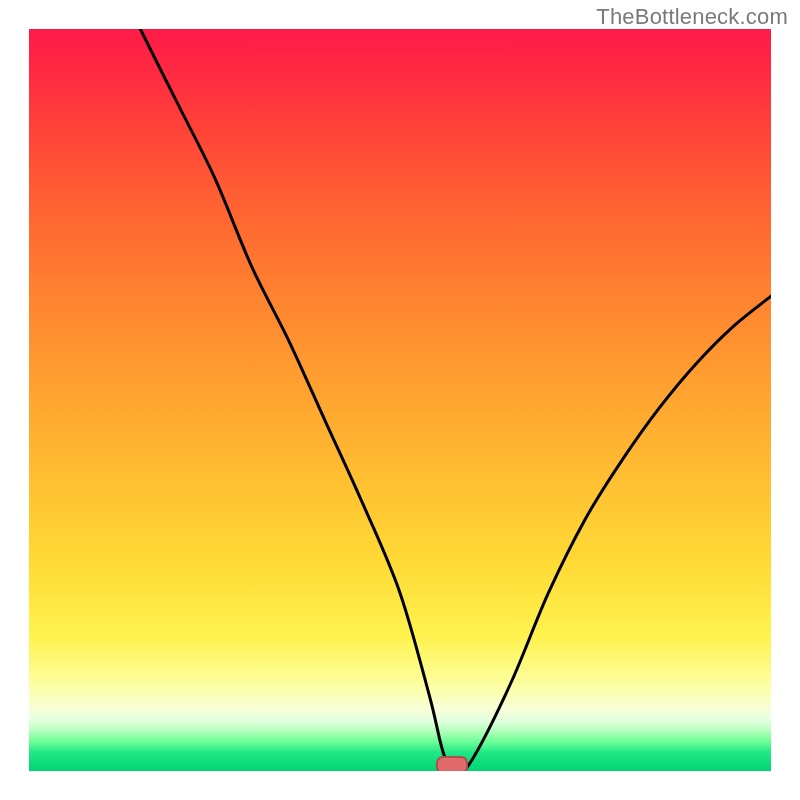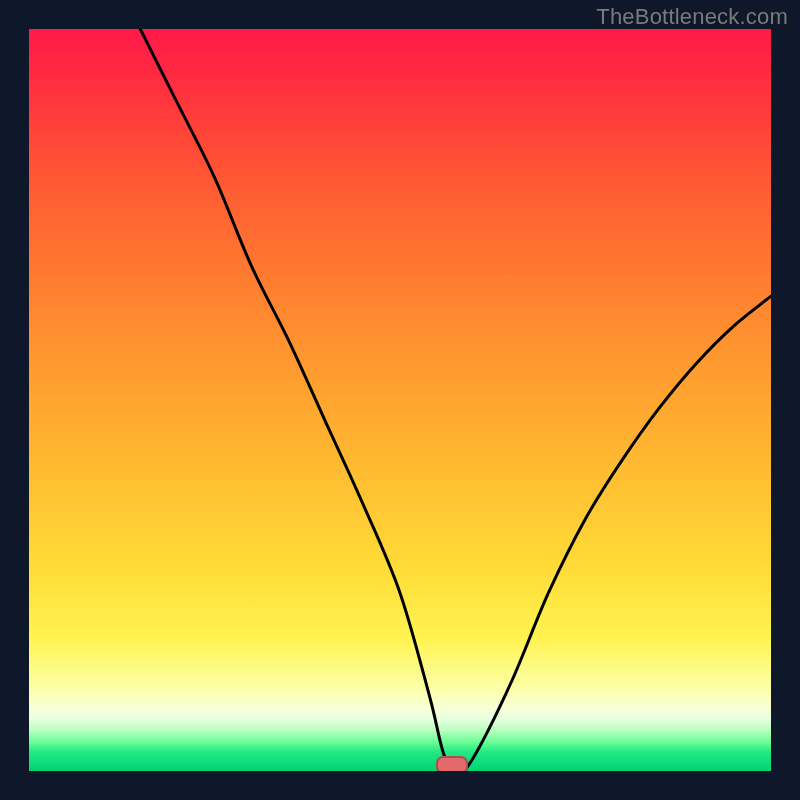--- a/index.html
+++ b/index.html
@@ -8,21 +8,21 @@
     width: 800px;
     height: 800px;
     background: #000;
     overflow: hidden;
     font-family: Arial, Helvetica, sans-serif;
   }
   .stage {
     position: relative;
     width: 800px;
     height: 800px;
-    background: #0f172a;
+    background: #ffffff;
   }
   .watermark {
     position: absolute;
     top: 4px;
     right: 12px;
     color: #7a7a7a;
     font-size: 22px;
     font-weight: 500;
     z-index: 5;
     user-select: none;

